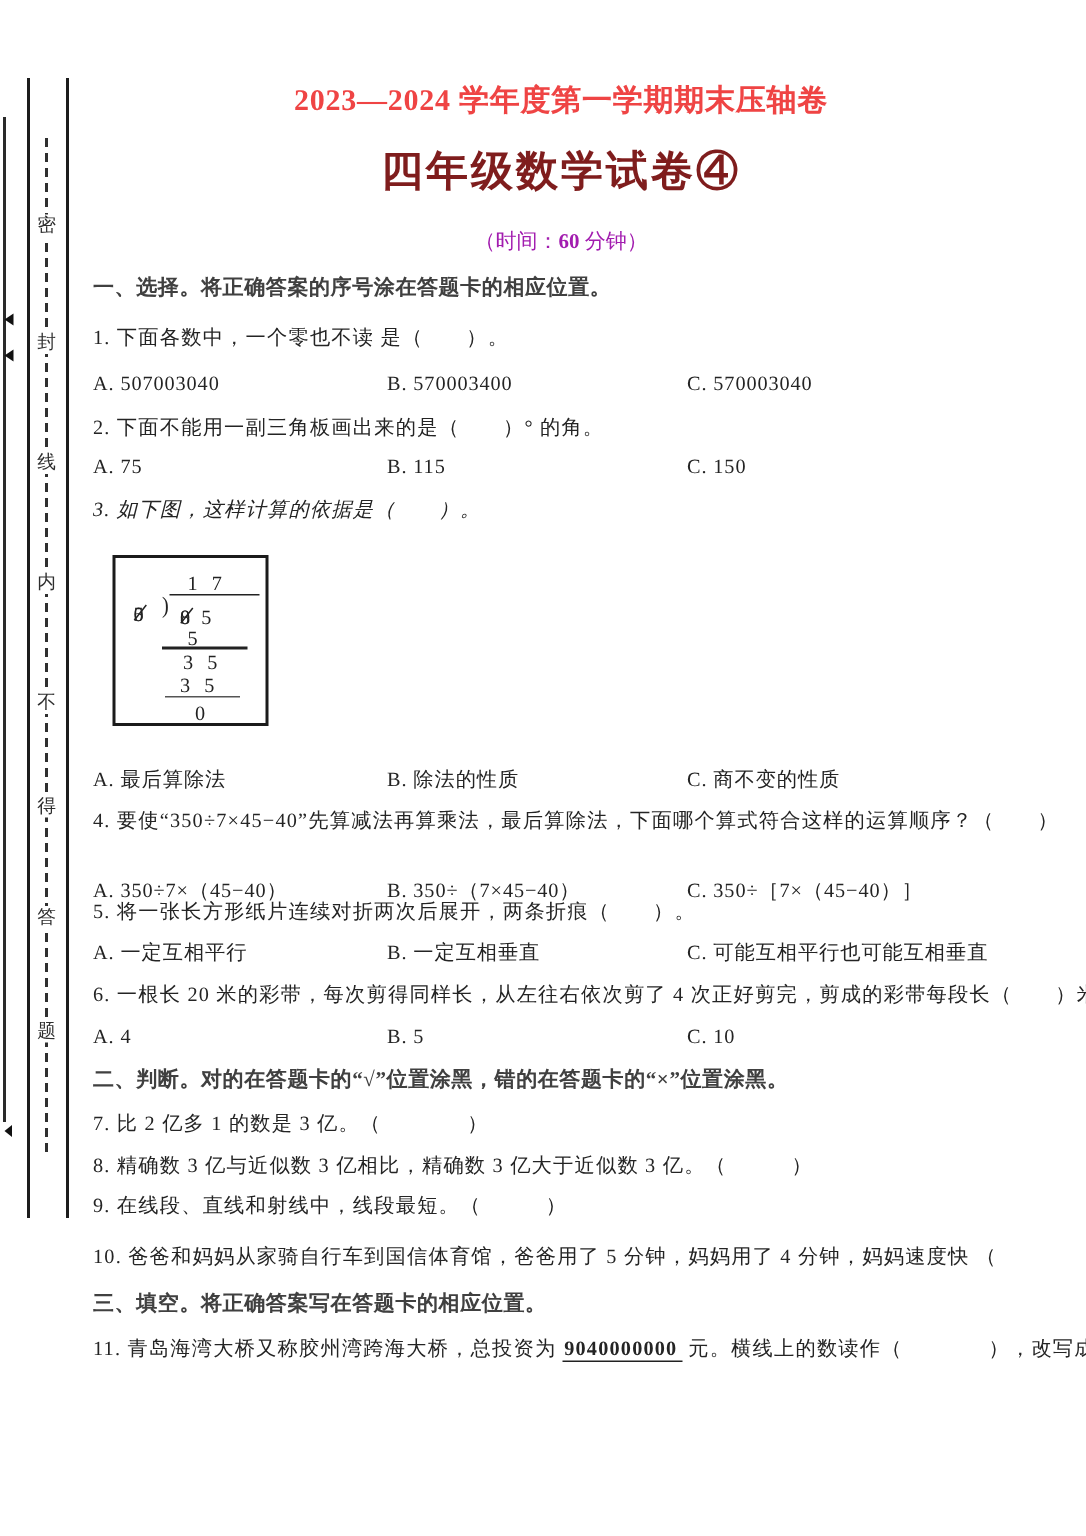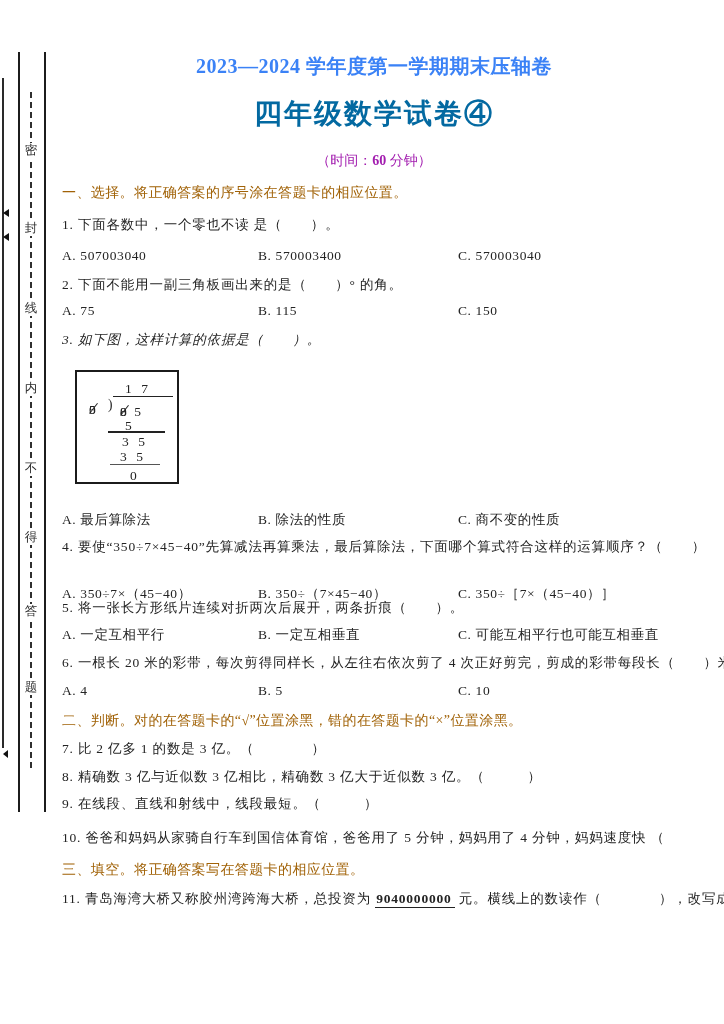--- a/index.html
+++ b/index.html
@@ -24,29 +24,29 @@
   #seal-chars .seal-char:nth-of-type(2){top:221px;}
   #seal-chars .seal-char:nth-of-type(3){top:301px;}
   #seal-chars .seal-char:nth-of-type(4){top:381px;}
   #seal-chars .seal-char:nth-of-type(5){top:461px;}
   #seal-chars .seal-char:nth-of-type(6){top:530px;}
   #seal-chars .seal-char:nth-of-type(7){top:604px;}
   #seal-chars .seal-char:nth-of-type(8){top:680px;}
   
   #header{position:absolute;left:44px;top:0;width:660px;text-align:center;}
   #exam-session{position:absolute;left:0;top:53px;width:100%;
-    font-size:20px;font-weight:bold;letter-spacing:0.5px;color:#3b82f6;}
+    font-size:20px;font-weight:bold;letter-spacing:0.5px;color:#ef4444;}
   #paper-title{position:absolute;left:0;top:95px;width:100%;
-    font-size:28px;font-weight:bold;letter-spacing:2px;color:#0369a1;}
+    font-size:28px;font-weight:bold;letter-spacing:2px;color:#7f1d1d;}
   #time-line{position:absolute;left:0;top:152px;width:100%;font-size:14px;color:#a21caf;}
   #time-line .tv{font-weight:bold;}
   
   #content{position:absolute;left:62px;top:0;width:650px;height:1024px;font-size:13.5px;}
   .line{position:absolute;left:0;white-space:nowrap;letter-spacing:0.8px;line-height:18px;}
-  .sec{font-weight:normal;letter-spacing:0.4px;font-size:14px;color:#a16207;}
+  .sec{font-weight:bold;letter-spacing:0.4px;font-size:14px;color:#404040;}
   .opts{position:absolute;left:0;width:650px;height:18px;}
   .opts span{position:absolute;top:0;white-space:nowrap;letter-spacing:0.6px;}
   .opt-a{left:0;} .opt-b{left:196px;} .opt-c{left:396px;}
   #l-h1{top:184px;} #l-q1{top:216px;} #l-q1o{top:248px;}
   #l-q2{top:276px;}  #l-q2o{top:303px;}
   #l-q3{top:331px;font-style:italic;}
   #l-q3o{top:511px;} #l-q4{top:538px;} #l-q4o{top:566px;margin-top:19px;}
   #l-q5{top:599px;}  #l-q5o{top:626px;}
   #l-q6{top:654px;}  #l-q6o{top:683px;}
   #l-h2{top:712px;}  #l-q7{top:740px;} #l-q8{top:768px;} #l-q9{top:795px;}

